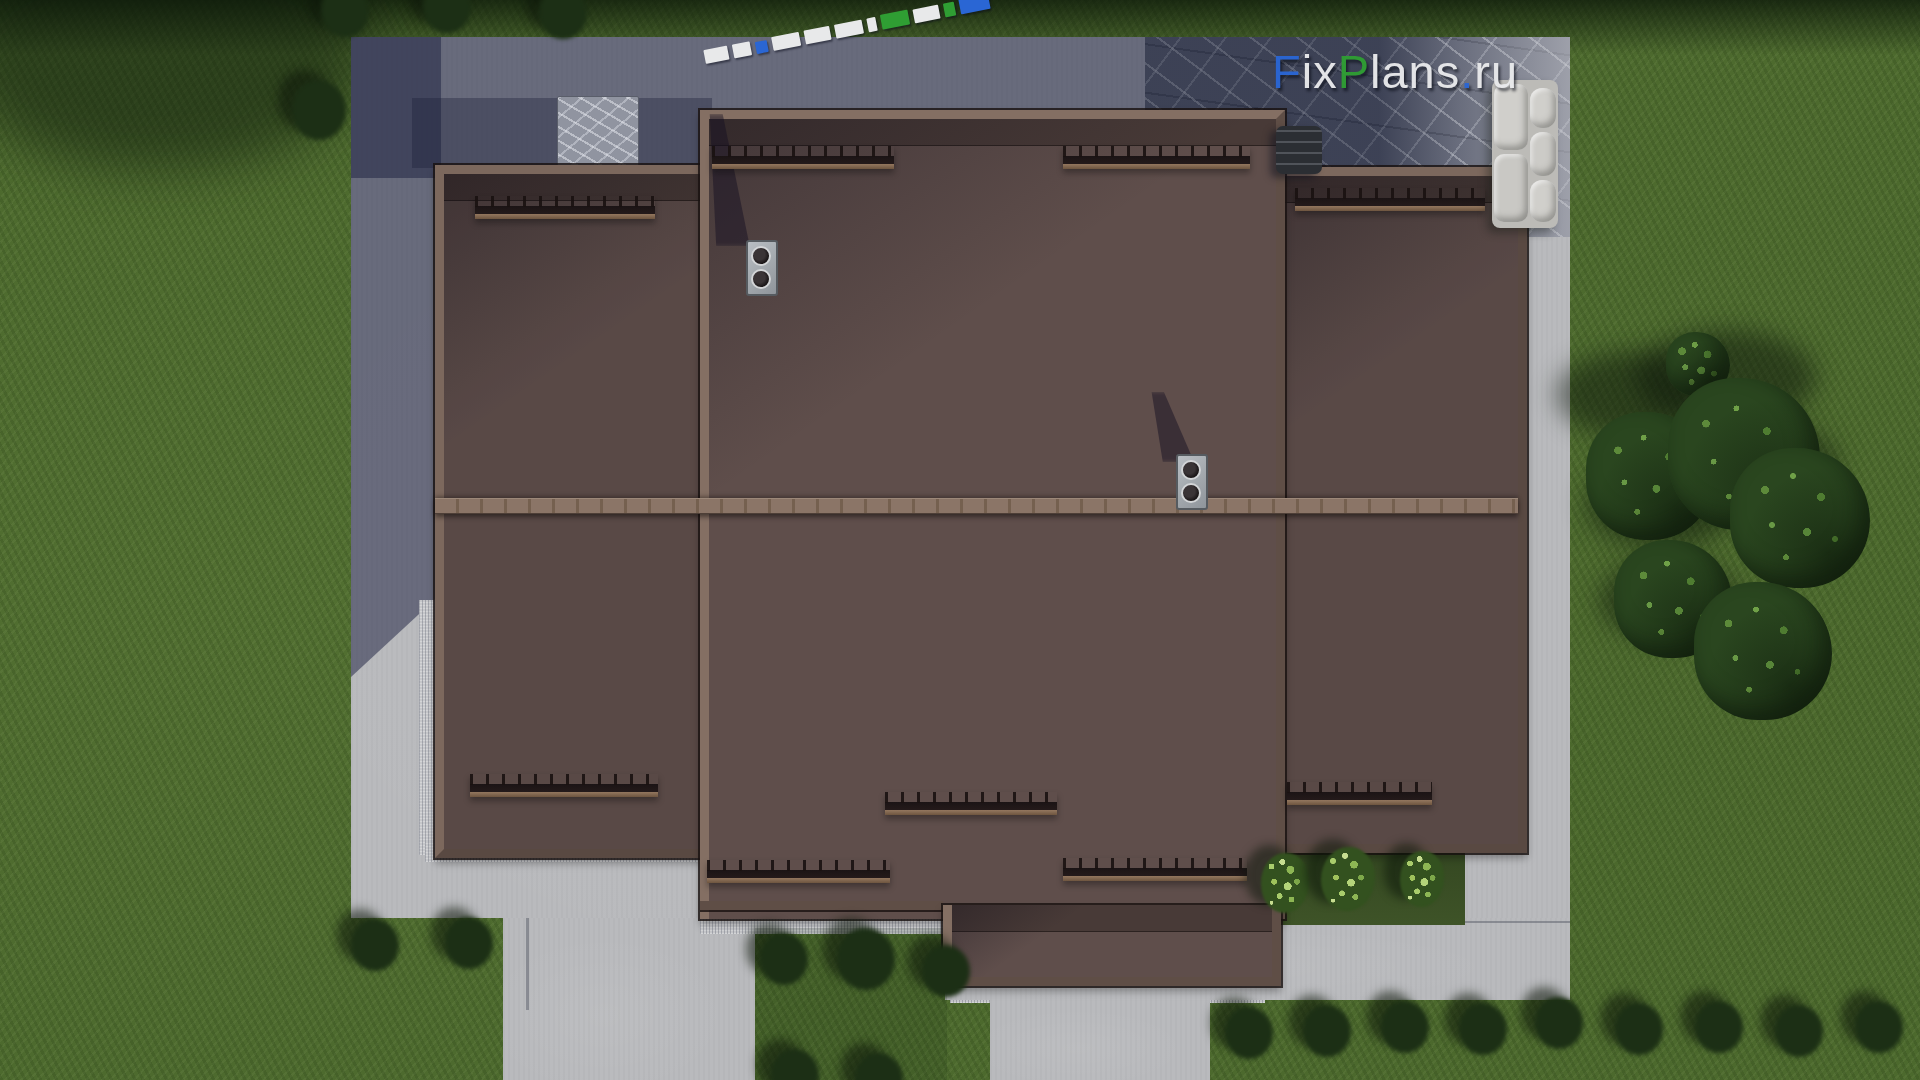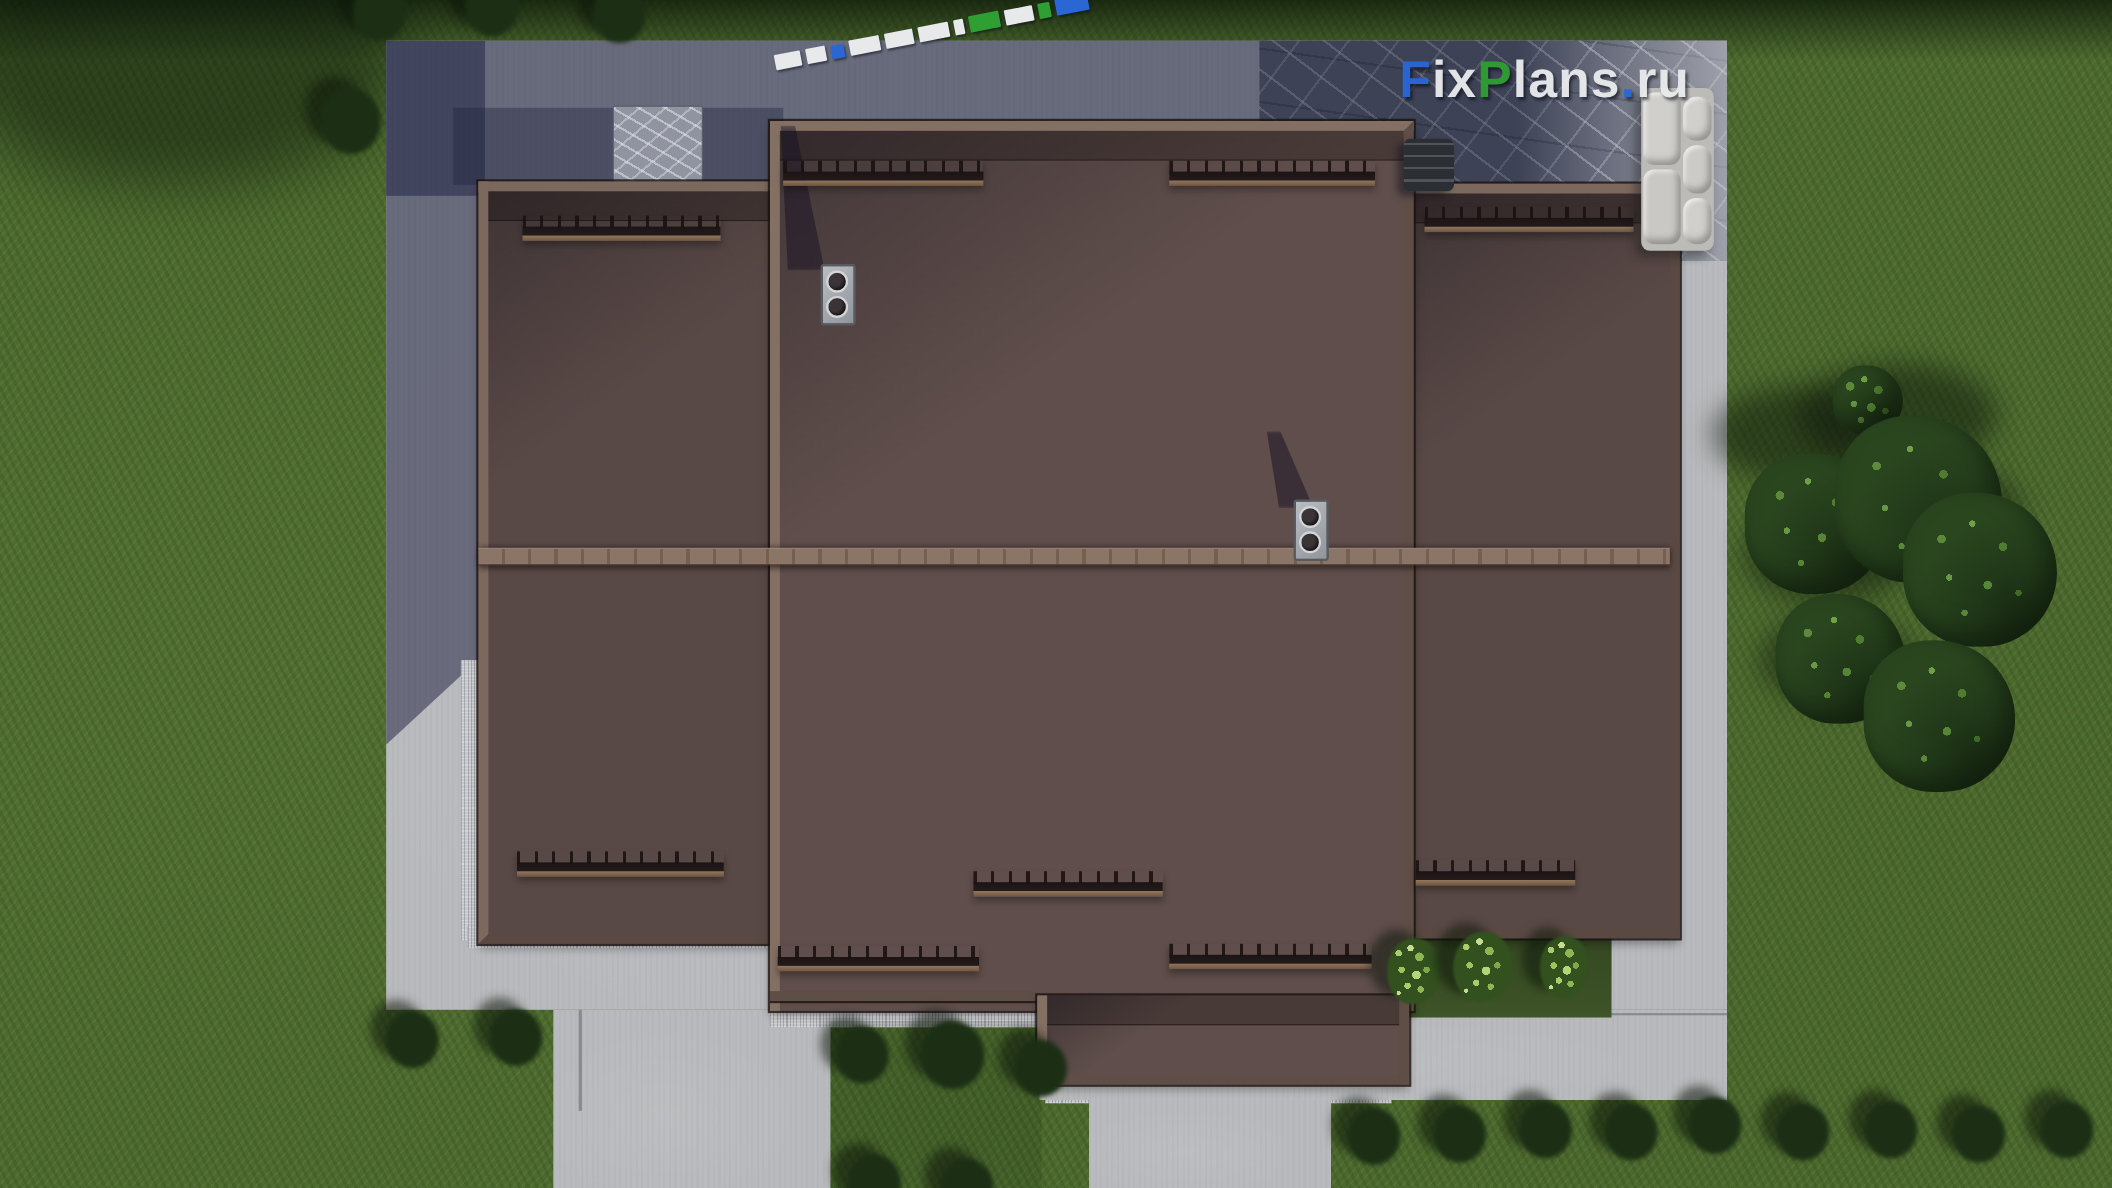--- a/index.html
+++ b/index.html
@@ -104,21 +104,21 @@
   .tshadow{background:rgba(12,22,9,0.5);filter:blur(12px);border-radius:50%;}
   
   .sofa{background:#bcbbb7;border-radius:8px;box-shadow:-5px 5px 9px rgba(20,26,20,0.4);}
   .cush{position:absolute;background:#d0cfcb;border-radius:10px;
     box-shadow:inset -3px -4px 6px rgba(90,90,85,0.5), inset 2px 2px 4px rgba(255,255,255,0.7);}
   .table{background:#2b2e33;border-radius:7px;box-shadow:-6px 4px 7px rgba(15,18,30,0.5);
     background-image:repeating-linear-gradient(0deg, transparent 0 9px, rgba(190,195,205,0.25) 9px 11px);}
   #marker-row{display:flex;align-items:flex-end;gap:5px;transform:rotate(-11deg);transform-origin:left bottom;}
   #marker-row span{display:block;height:14px;border-radius:1px;box-shadow:1px 2px 2px rgba(10,12,25,0.5);}
   .mk-w{background:#e8e9ea;} .mk-b{background:var(--logo-blue);} .mk-g{background:var(--logo-green);}
-  #watermark{font-weight:bold;font-size:47px;letter-spacing:1px;white-space:nowrap;
+  #watermark{font-weight:normal;font-size:47px;letter-spacing:1px;white-space:nowrap;
     text-shadow:2px 3px 3px rgba(8,10,20,0.65);opacity:0.96;text-align:center;}
   #watermark .lb{color:var(--logo-blue);} #watermark .lg{color:var(--logo-green);} #watermark .lw{color:var(--logo-white);}
   .joint{background:rgba(96,100,112,0.55);}
 </style>
 </head>
 <body>
 
 <div id="stage">
 
   <div class="abs" style="left:0;top:0;width:1920px;height:55px;background:linear-gradient(rgba(12,24,9,0.78), rgba(12,24,9,0));"></div>

